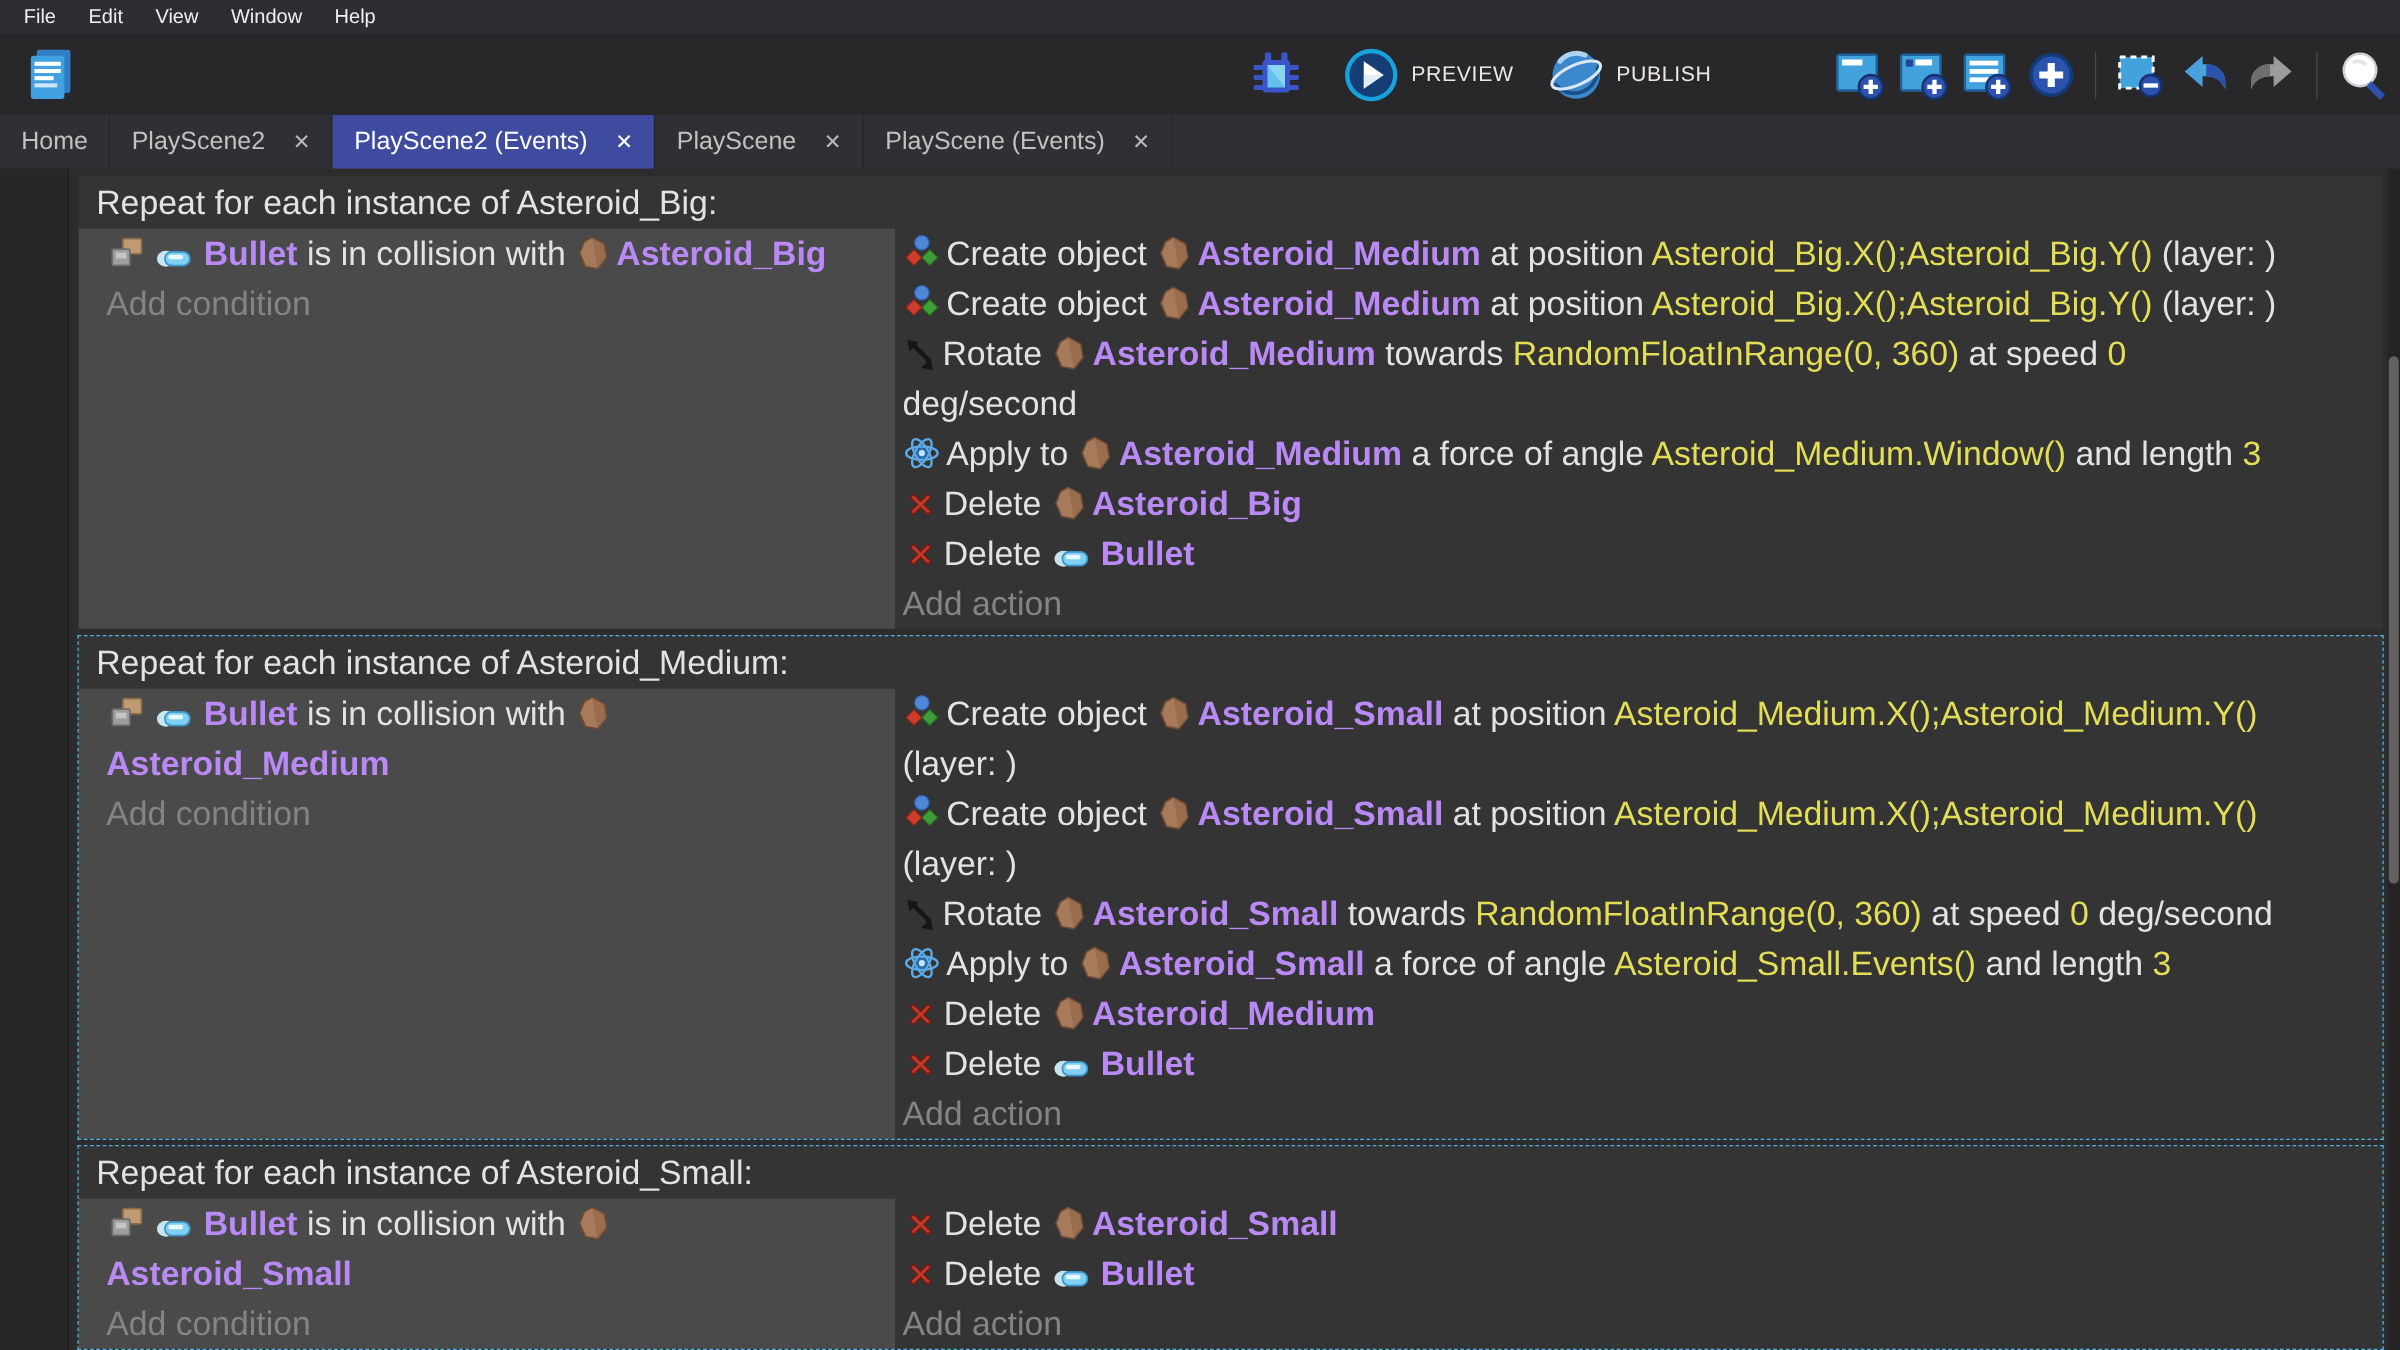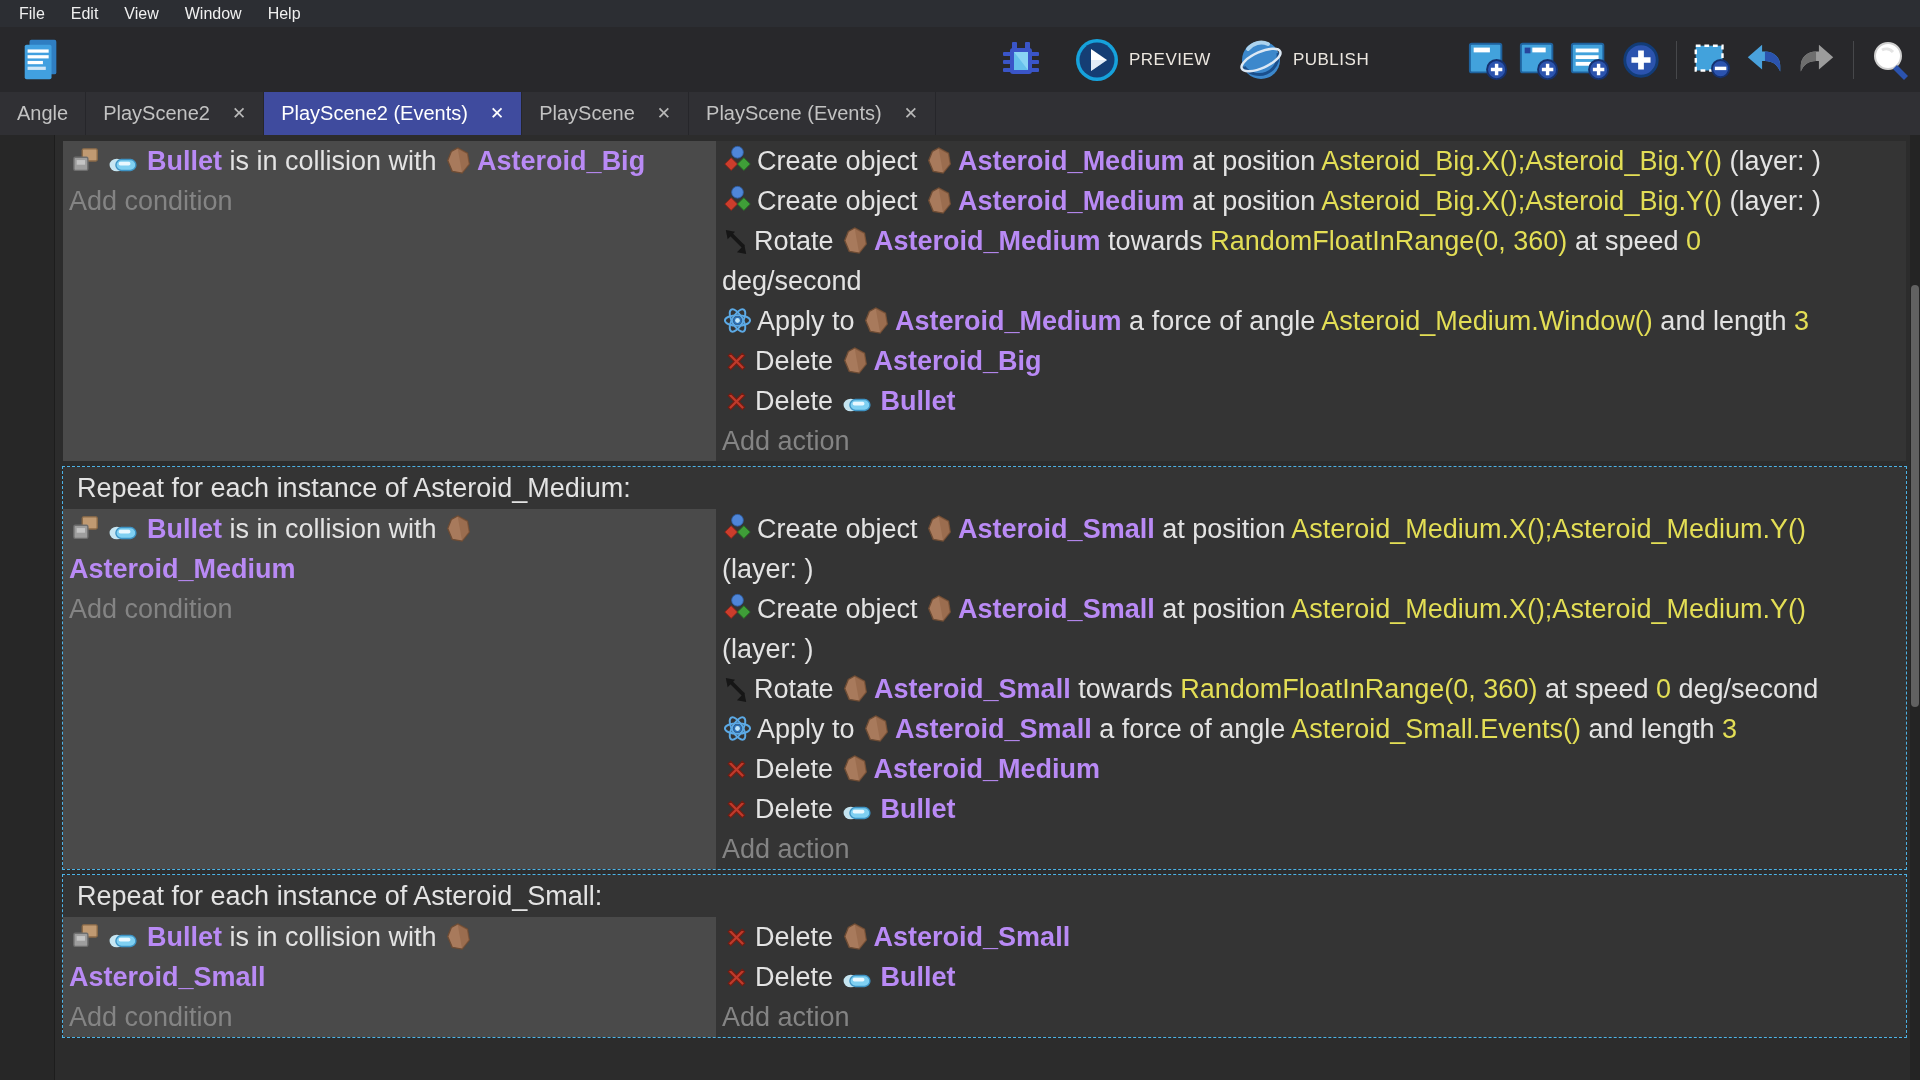--- a/index.html
+++ b/index.html
@@ -30,21 +30,21 @@
 
   
   .events-wrap { position:relative; height:945px; background:#2c2c2c; }
   .gutter { position:absolute; left:0; top:0; width:55px; height:100%; background:#272727;
             border-right:1px solid #1d1d1d; }
   .events { position:absolute; left:63px; top:6px; right:14px; }
   .event { margin-bottom:6px; background:#343434; }
   .event.selected { outline:1px dashed #4db3e6; }
   .ev-header { background:#343434; color:#e3e3e3; font-size:27px; line-height:42px; padding-left:14px; }
   .ev-body { display:flex; align-items:stretch; }
-  .ev-conditions { flex:0 0 653px; background:#4a4a4a; padding:0 10px 0 6px; overflow:hidden; }
+  .ev-conditions { flex:0 0 653px; background:#4a4a4a; padding:0 10px 0 22px; overflow:hidden; }
   .ev-actions { flex:1 1 auto; padding-left:6px; overflow:hidden; }
   .ev-line { font-size:27px; line-height:40px; color:#e3e3e3; white-space:nowrap; }
   .ev-add { font-size:27px; line-height:40px; color:#848484; }
   .obj { color:#b98af5; font-weight:bold; }
   .expr { color:#e3de55; }
   .seg-icon { display:inline-block; vertical-align:-5px; margin:0 5px 0 1px; line-height:0; }
 
   
   .scrollbar { position:absolute; right:0; top:0; width:10px; height:100%; background:#242424; }
   .scroll-thumb { position:absolute; left:1px; width:8px; top:150px; height:422px;
@@ -173,21 +173,21 @@
           <circle cx="20" cy="19" r="13" fill="#fff" stroke="#d0d0d0" stroke-width="2"></circle>
           <path d="M29 28 40 39l-4 4L25 32Z" fill="#2b53ae"></path>
           <path d="M14 13a9 9 0 0 1 11 2" stroke="#e4e4e4" stroke-width="3" fill="none"></path>
         </svg>
       </span>
   </div>
 </div>
 
 <div class="tabbar" id="tabbar">
     <div class="tab">
-      <span>Angle</span>
+      <span>Home</span>
     </div>
     <div class="tab">
       <span>PlayScene2</span>
       <span class="close">✕</span>
     </div>
     <div class="tab active">
       <span>PlayScene2 (Events)</span>
       <span class="close">✕</span>
     </div>
     <div class="tab">
@@ -197,20 +197,21 @@
     <div class="tab">
       <span>PlayScene (Events)</span>
       <span class="close">✕</span>
     </div>
   </div>
 
 <div class="events-wrap">
   <div class="gutter"></div>
   <div class="events" id="events">
       <div class="event">
+        <div class="ev-header">Repeat for each instance of Asteroid_Big:</div>
         <div class="ev-body">
           <div class="ev-conditions">
             <div class="ev-row">
               <div class="ev-line"><span class="seg-icon"><svg width="32" height="28" viewBox="0 0 34 30">
                     <rect x="13" y="2" width="16" height="13" rx="1.5" fill="#c09a72" stroke="#8a6a48" stroke-width="1.5"></rect>
                     <rect x="4" y="11" width="15" height="14" rx="1.5" fill="#9e9e9e" stroke="#6e6e6e" stroke-width="1.5"></rect>
                     <rect x="7" y="14" width="9" height="5" fill="#c4c4c4"></rect>
                   </svg></span><span class="seg-icon"><svg width="34" height="20" viewBox="0 0 36 22">
                     <ellipse cx="9" cy="11" rx="8" ry="7" fill="#cdeefb" opacity=".95"></ellipse>
                     <rect x="8" y="5" width="22" height="12" rx="6" fill="#7fd0f2" stroke="#3d93c4" stroke-width="1.5"></rect>

